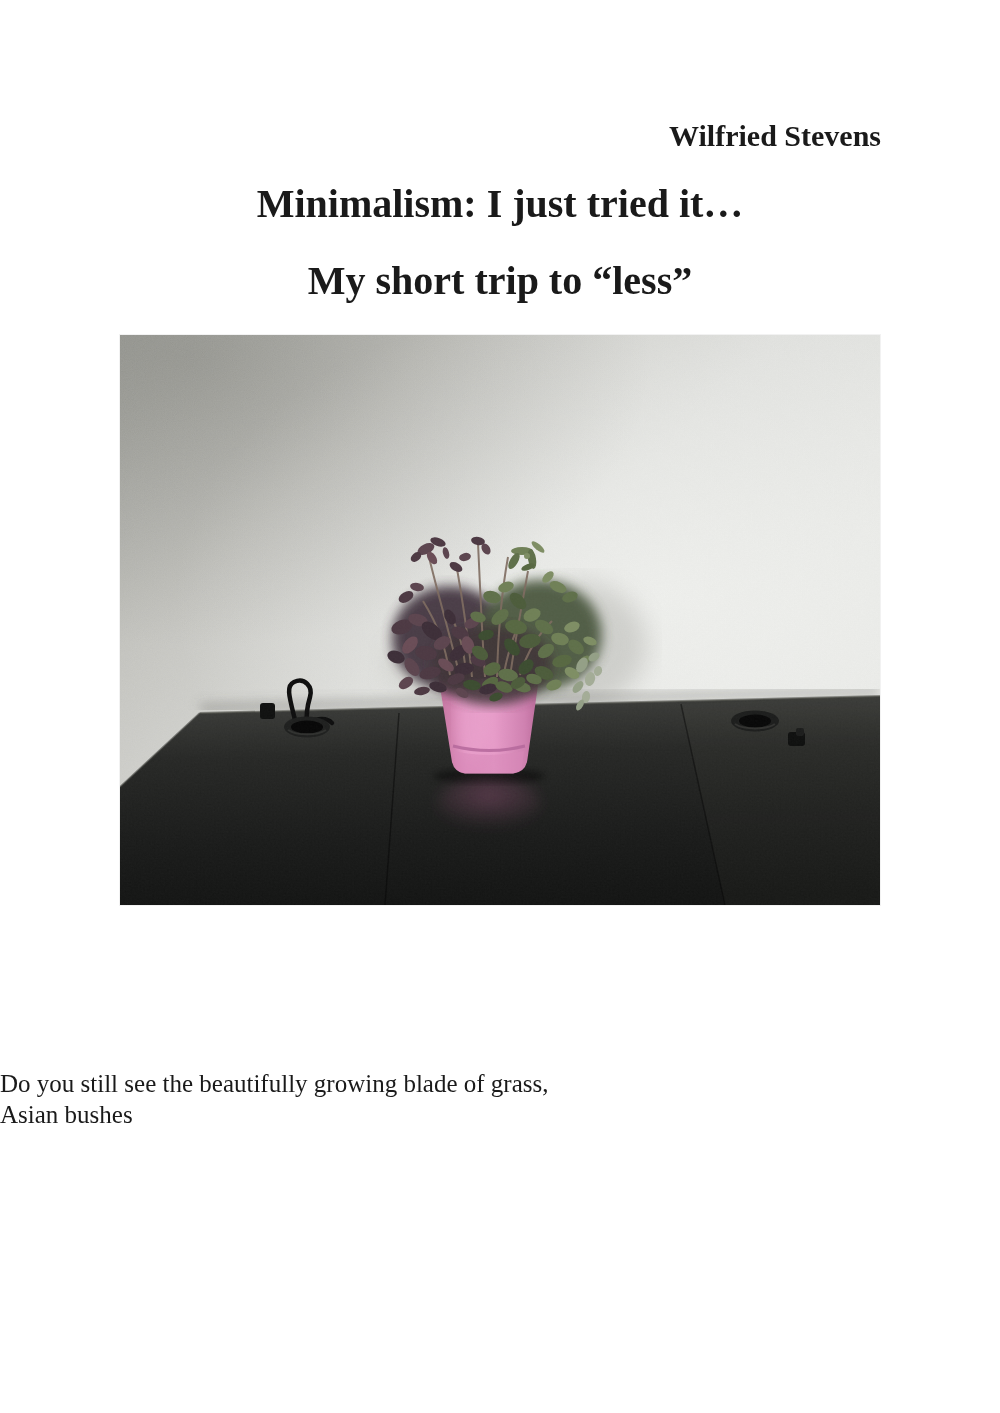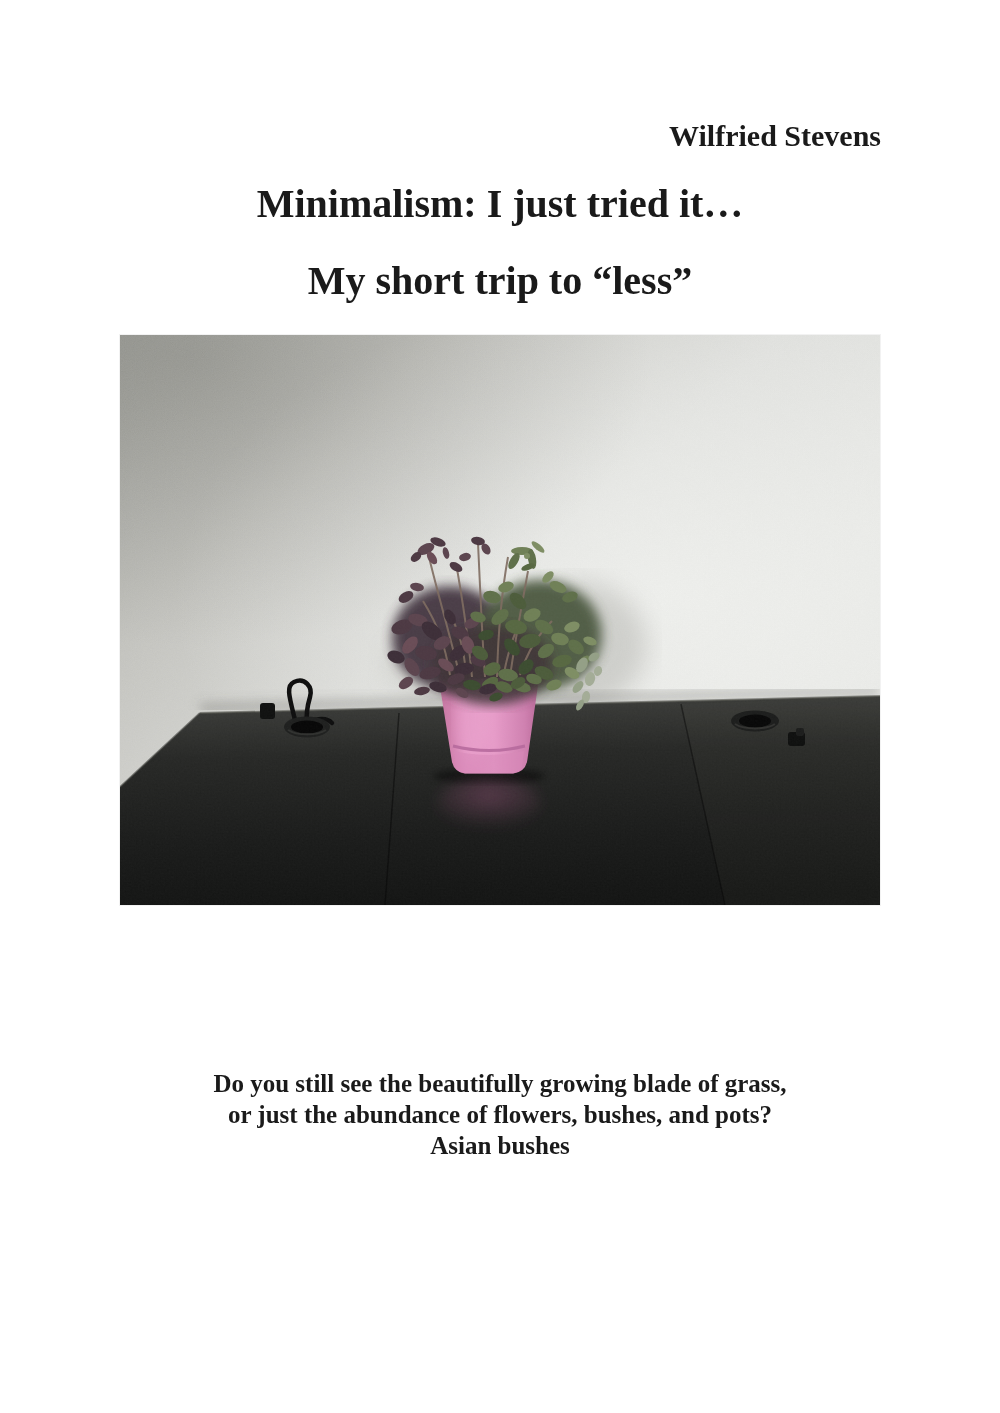--- a/index.html
+++ b/index.html
@@ -32,22 +32,22 @@
   .photo{
     position:absolute;
     left:120px;top:335px;width:760px;height:570px;
     margin:0;overflow:hidden;
     box-shadow:0 0 0 1px rgba(0,0,0,0.05);
   }
   .photo svg{display:block;}
   .quote{
     position:absolute;
     top:1068px;left:0;width:1000px;
-    font-size:25px;line-height:31px;font-weight:bold;
-    text-align:center;
+    font-size:25px;line-height:31px;font-weight:normal;
+    text-align:left;
   }
 </style>
 </head>
 <body>
 
 <div class="page">
 
   <div class="author">Wilfried Stevens</div>
 
   <h1 class="title-line1">Minimalism: I just tried it…</h1>
@@ -267,17 +267,16 @@
           <ellipse cx="376" cy="362" rx="7" ry="4" fill="#394a2d" transform="rotate(-20 376 362)"></ellipse>
         </g>
       </g>
 
       <rect x="0" y="0" width="760" height="570" filter="url(#grain)" opacity="0.06"></rect>
     </svg>
   </figure>
 
   <div class="quote">
     <div>Do you still see the beautifully growing blade of grass,</div>
-    <div>or just the abundance of flowers, bushes, and pots?</div>
     <div>Asian bushes</div>
   </div>
 
 </div>
 
 </body></html>

